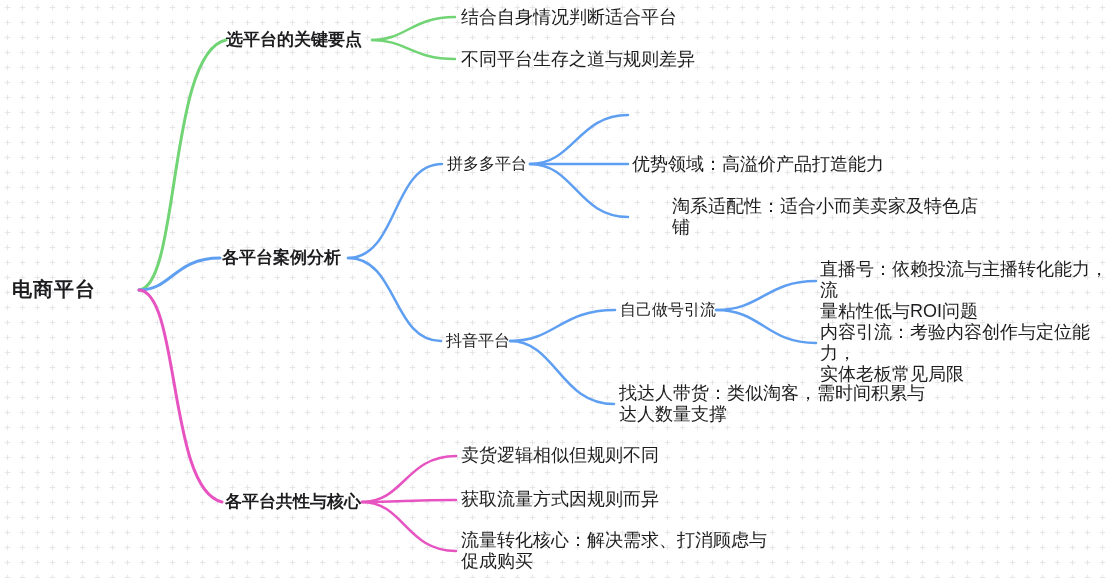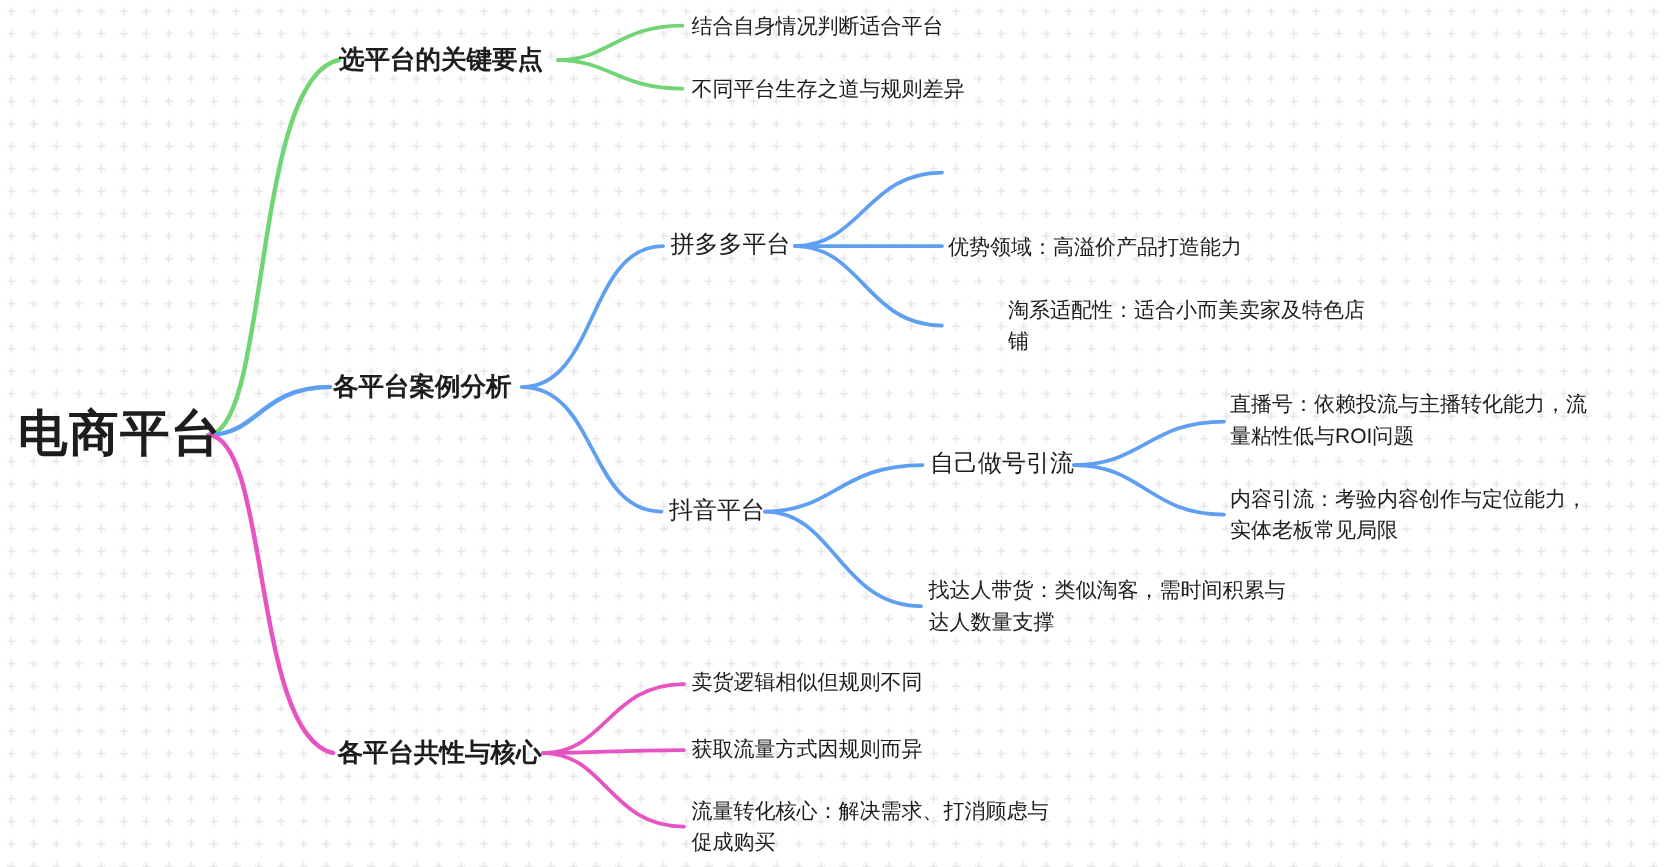--- a/index.html
+++ b/index.html
@@ -14,27 +14,27 @@
     color: #1d1d1f;
   }
   .canvas svg.wires {
     position: absolute;
     left: 0; top: 0;
     width: 1112px; height: 578px;
   }
   .node {
     position: absolute;
     white-space: pre-line;
-    font-size: 14px;
+    font-size: 18px;
     line-height: 21px;
     color: #1d1d1f;
     cursor: default;
   }
   .node.root {
-    font-size: 33px;
+    font-size: 20px;
     line-height: 34px;
     font-weight: 700;
     letter-spacing: 1px;
   }
   .node.lvl1 {
     font-size: 17px;
     line-height: 20px;
     font-weight: 700;
   }
   .node.lvl2 {

